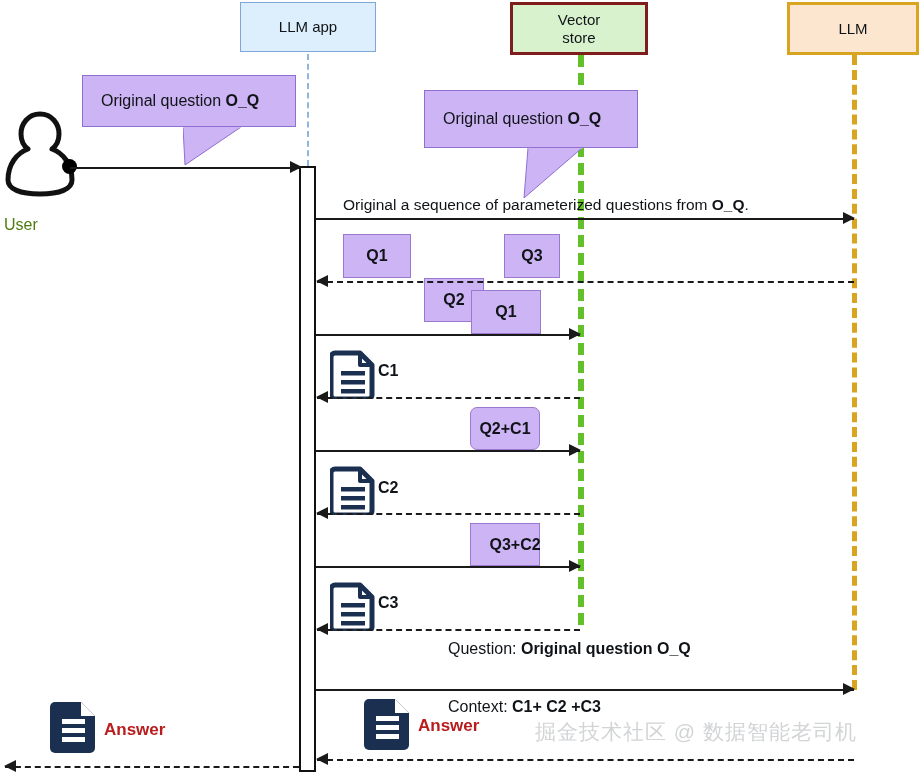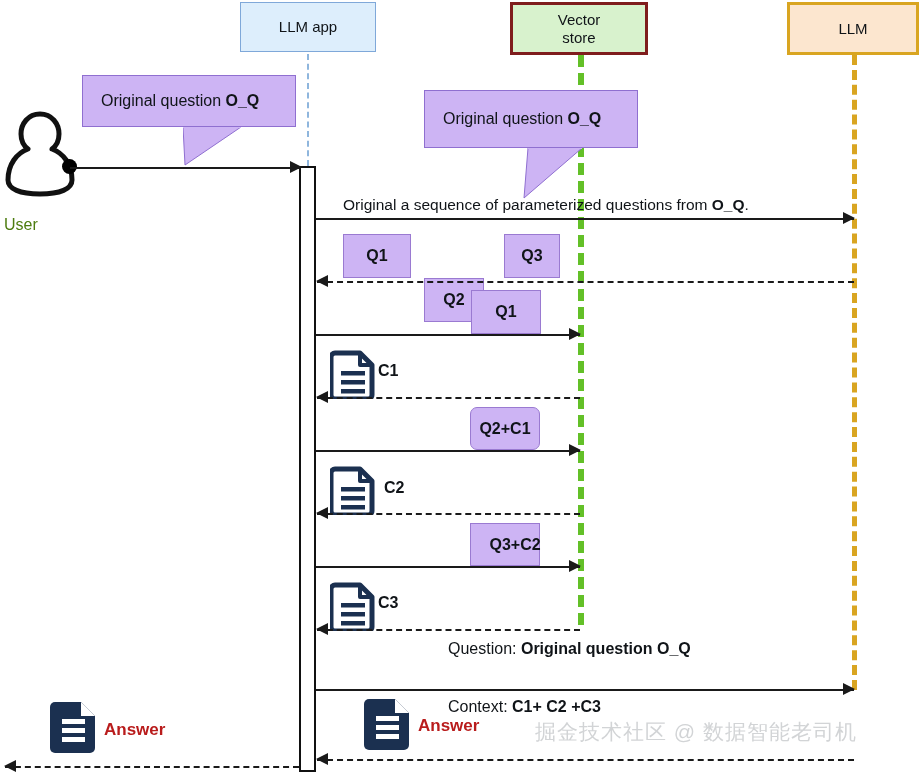--- a/index.html
+++ b/index.html
@@ -185,21 +185,21 @@
 
   <div class="docicon" style="left:330px;top:465px;">
     <svg width="46" height="50" viewBox="0 0 46 50">
       <path d="M5 4 h25 l12 12 v30 a4 4 0 0 1 -4 4 h-33 a4 4 0 0 1 -4 -4 v-38 a4 4 0 0 1 4 -4 z" fill="#ffffff" stroke="#1b3050" stroke-width="5" stroke-linejoin="round"></path>
       <path d="M30 4 v12 h12" fill="none" stroke="#1b3050" stroke-width="4" stroke-linejoin="round"></path>
       <rect x="11" y="22" width="24" height="4.5" fill="#1b3050"></rect>
       <rect x="11" y="31" width="24" height="4.5" fill="#1b3050"></rect>
       <rect x="11" y="40" width="24" height="4.5" fill="#1b3050"></rect>
     </svg>
   </div>
-  <div class="doclabel" style="left:378px;top:479px;margin-left:6px;">C2</div>
+  <div class="doclabel" style="left:378px;top:479px;">C2</div>
   <div class="arrow dashed" style="left:317px;top:513px;width:263px;">
     <div class="shaft"></div>
       <div class="head-l"></div>
   </div>
 
   <div class="chip" style="left:470px;top:523px;width:70px;height:43px;padding-left:20px;">
     <span>Q3+C2</span>
   </div>
   <div class="arrow solid" style="left:316px;top:566px;width:264px;">
     <div class="shaft"></div>

